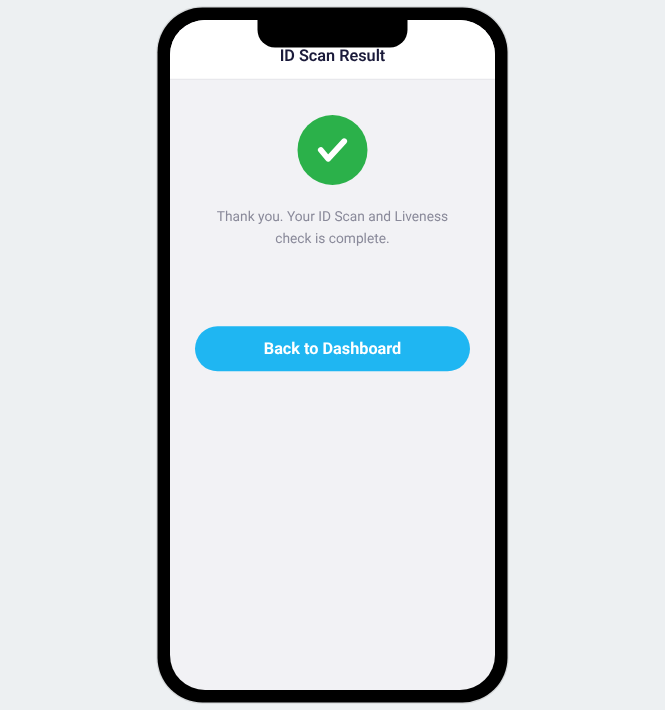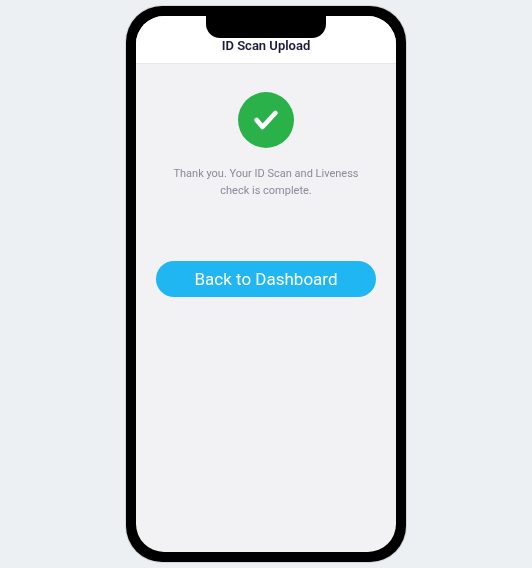--- a/index.html
+++ b/index.html
@@ -90,22 +90,22 @@
     .buttons {
       width: 100%;
       display: flex;
       flex-direction: column;
       gap: 10px;
     }
     .btn {
       width: 100%;
       height: 36px;
       border-radius: 18px;
-      font-size: 17px;
-      font-weight: 400;
+      font-size: 13px;
+      font-weight: 700;
       cursor: pointer;
       border: none;
       display: flex;
       align-items: center;
       justify-content: center;
       font-family: inherit;
     }
     .btn-primary {
       background: #1fb6f2;
       color: #fff;
@@ -116,21 +116,21 @@
       color: #8a8a9a;
     }
   </style>
 </head>
 <body>
 
 <div class="phone-frame">
   <div class="notch"></div>
   <div class="screen">
     <div class="header">
-      <div class="header-title">ID Scan Upload</div>
+      <div class="header-title">ID Scan Result</div>
     </div>
     <div class="content">
       <div class="check-circle">
         <svg viewBox="0 0 24 24" fill="none" stroke="#fff" stroke-width="4" stroke-linecap="round" stroke-linejoin="round">
           <polyline points="4 12 9 18 20 6"></polyline>
         </svg>
       </div>
       <div class="message">Thank you. Your ID Scan and Liveness check is complete.</div>
       <div class="buttons">
         <button class="btn btn-primary">Back to Dashboard</button>

